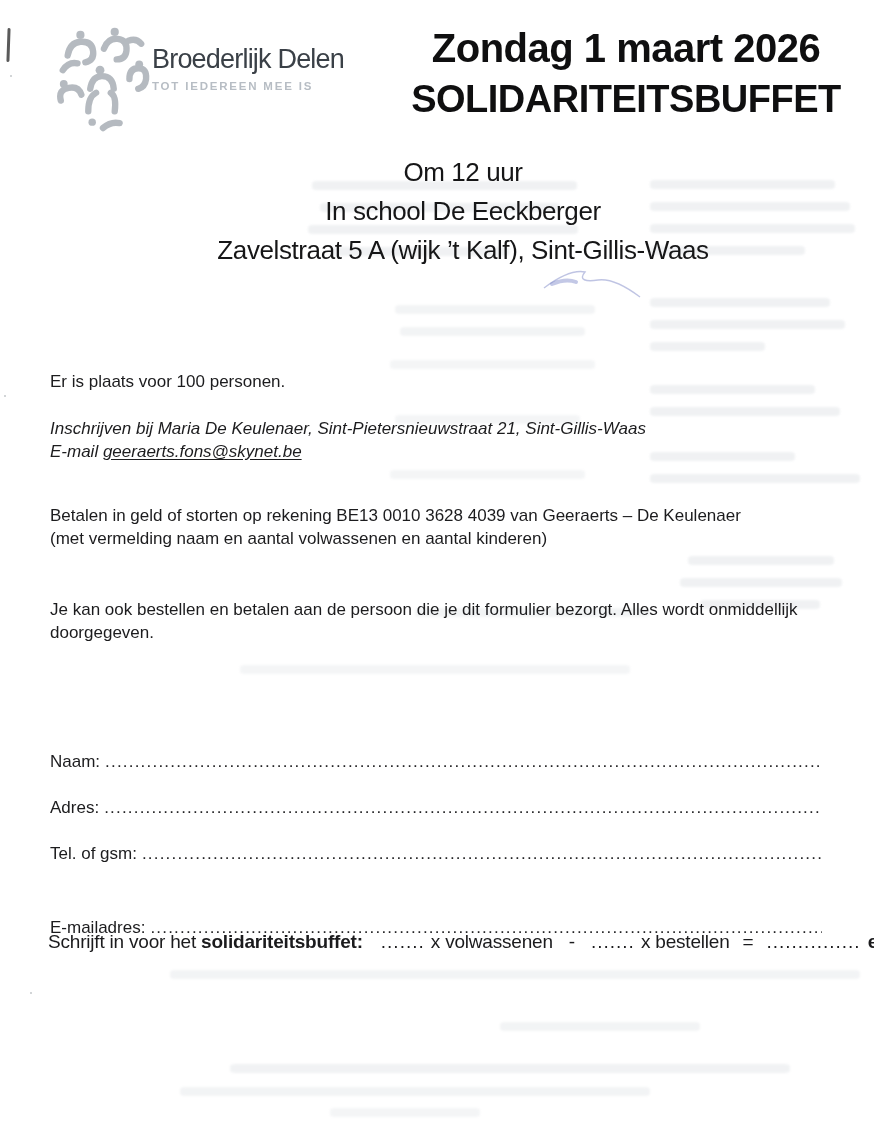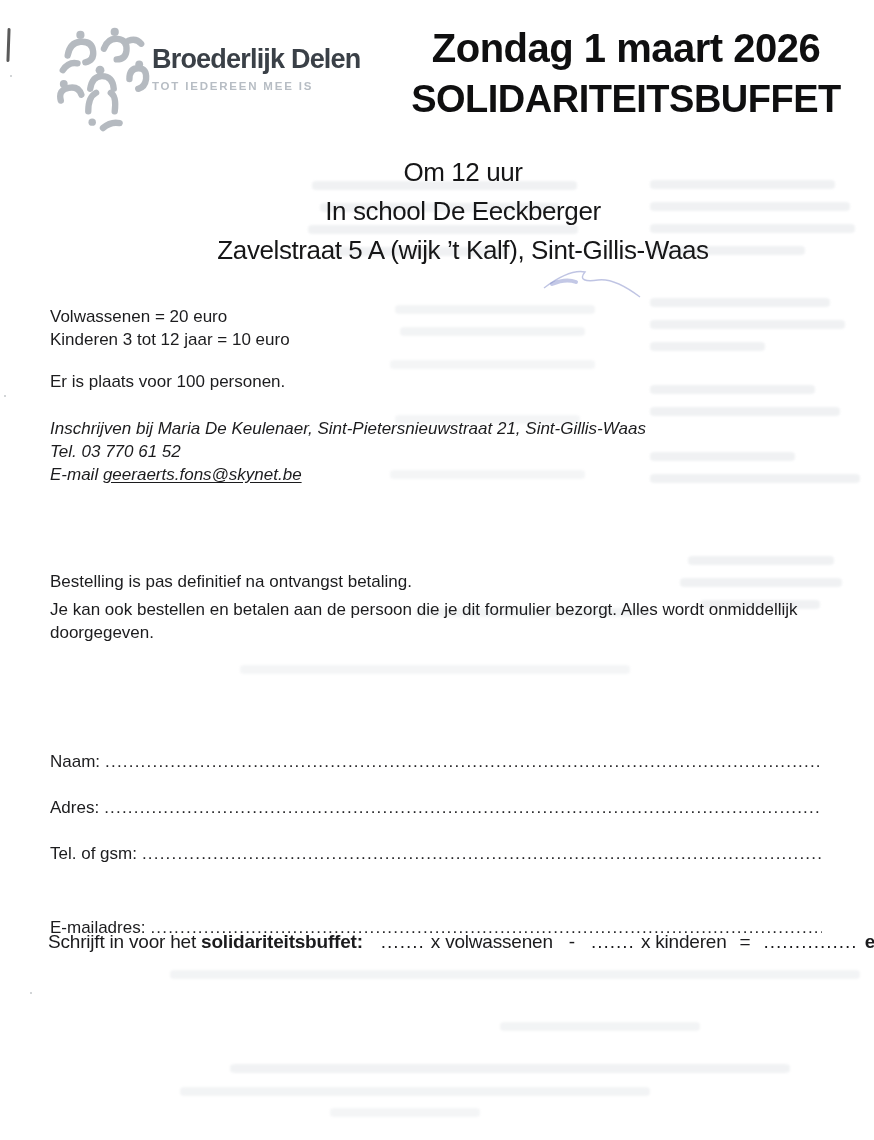--- a/index.html
+++ b/index.html
@@ -8,21 +8,21 @@
     width:874px;height:1140px;
     background:#ffffff;
     overflow:hidden;
     font-family:"Liberation Sans", sans-serif;
     color:#1d1d1f;
   }
   
   .logo{position:absolute;left:52px;top:26px;display:flex;align-items:flex-start;}
   .logo-mark{width:98px;height:108px;flex:0 0 auto;}
   .logo-text{margin-left:2px;padding-top:18px;}
-  .logo-brand{font-size:27px;font-weight:bold;letter-spacing:-0.8px;color:#3a4047;line-height:30px;}
+  .logo-brand{font-size:27px;font-weight:normal;letter-spacing:-0.8px;color:#3a4047;line-height:30px;}
   .logo-tagline{font-size:11.5px;font-weight:bold;letter-spacing:1.8px;color:#b7bdc4;margin-top:6px;}
   .header-title{position:absolute;left:392px;top:24px;width:468px;text-align:center;color:#0f0f10;font-weight:800;}
   .title-line1{font-size:40px;line-height:48px;letter-spacing:-0.5px;}
   .title-line2{font-size:38px;line-height:46px;letter-spacing:-0.5px;margin-top:4px;}
   
   .event-block{
     position:absolute;left:0;top:153px;width:100%;
     text-align:center;transform:translateX(26px);
     font-size:26px;font-weight:500;letter-spacing:-0.4px;
     line-height:39px;color:#161617;
@@ -138,35 +138,33 @@
     <div class="title-line1">Zondag 1 maart 2026</div>
     <div class="title-line2">SOLIDARITEITSBUFFET</div>
   </div>
 
   <div class="event-block">
     <div>Om 12 uur</div>
     <div>In school De Eeckberger</div>
     <div>Zavelstraat 5 A (wijk ’t Kalf), Sint-Gillis-Waas</div>
   </div>
 
-  <div class="para p-pricing">
-    <div>Volwassenen = 20 euro</div>
-    <div>Kinderen 3 tot 12 jaar = 10 euro</div>
-  </div>
 
   <div class="para p-capacity">Er is plaats voor 100 personen.</div>
 
   <div class="para p-contact">
     <div>Inschrijven bij Maria De Keulenaer, Sint-Pietersnieuwstraat 21, Sint-Gillis-Waas</div>
-    <div>Tel. 03 770 61 52</div>
     <div><span>E-mail</span>&nbsp;<span class="email">geeraerts.fons@skynet.be</span></div>
   </div>
 
+  <div class="para p-payment">
+    <div>Betalen in geld of storten op rekening BE13 0010 3628 4039 van Geeraerts – De Keulenaer</div>
+    <div>(met vermelding naam en aantal volwassenen en aantal kinderen)</div>
+  </div>
 
-  <div class="para p-confirm">Bestelling is pas definitief na ontvangst betaling.</div>
 
   <div class="para p-alt">Je kan ook bestellen en betalen aan de persoon die je dit formulier bezorgt. Alles wordt onmiddellijk doorgegeven.</div>
 
   <div class="form-row fr-1">
     <span class="lbl">Naam:</span>
     <span class="dots">..........................................................................................................................................................................................................................................................................</span>
   </div>
   <div class="form-row fr-2">
     <span class="lbl">Adres:</span>
     <span class="dots">..........................................................................................................................................................................................................................................................................</span>
@@ -180,19 +178,19 @@
     <span class="dots">..........................................................................................................................................................................................................................................................................</span>
   </div>
 
   <div class="order-line">
     <span class="ol-prefix">Schrijft in voor het</span>
     <span class="ol-subject">solidariteitsbuffet:</span>
     <span class="ol-dots">.......</span>
     <span class="ol-adults">x volwassenen</span>
     <span class="ol-sep">-</span>
     <span class="ol-dots">.......</span>
-    <span class="ol-children">x kinderen</span>
+    <span class="ol-children">x bestellen</span>
     <span class="ol-eq">=</span>
     <span class="ol-dots">...............</span>
     <span class="ol-euro">euro</span>
   </div>
 
 </div>
 
 </body></html>

